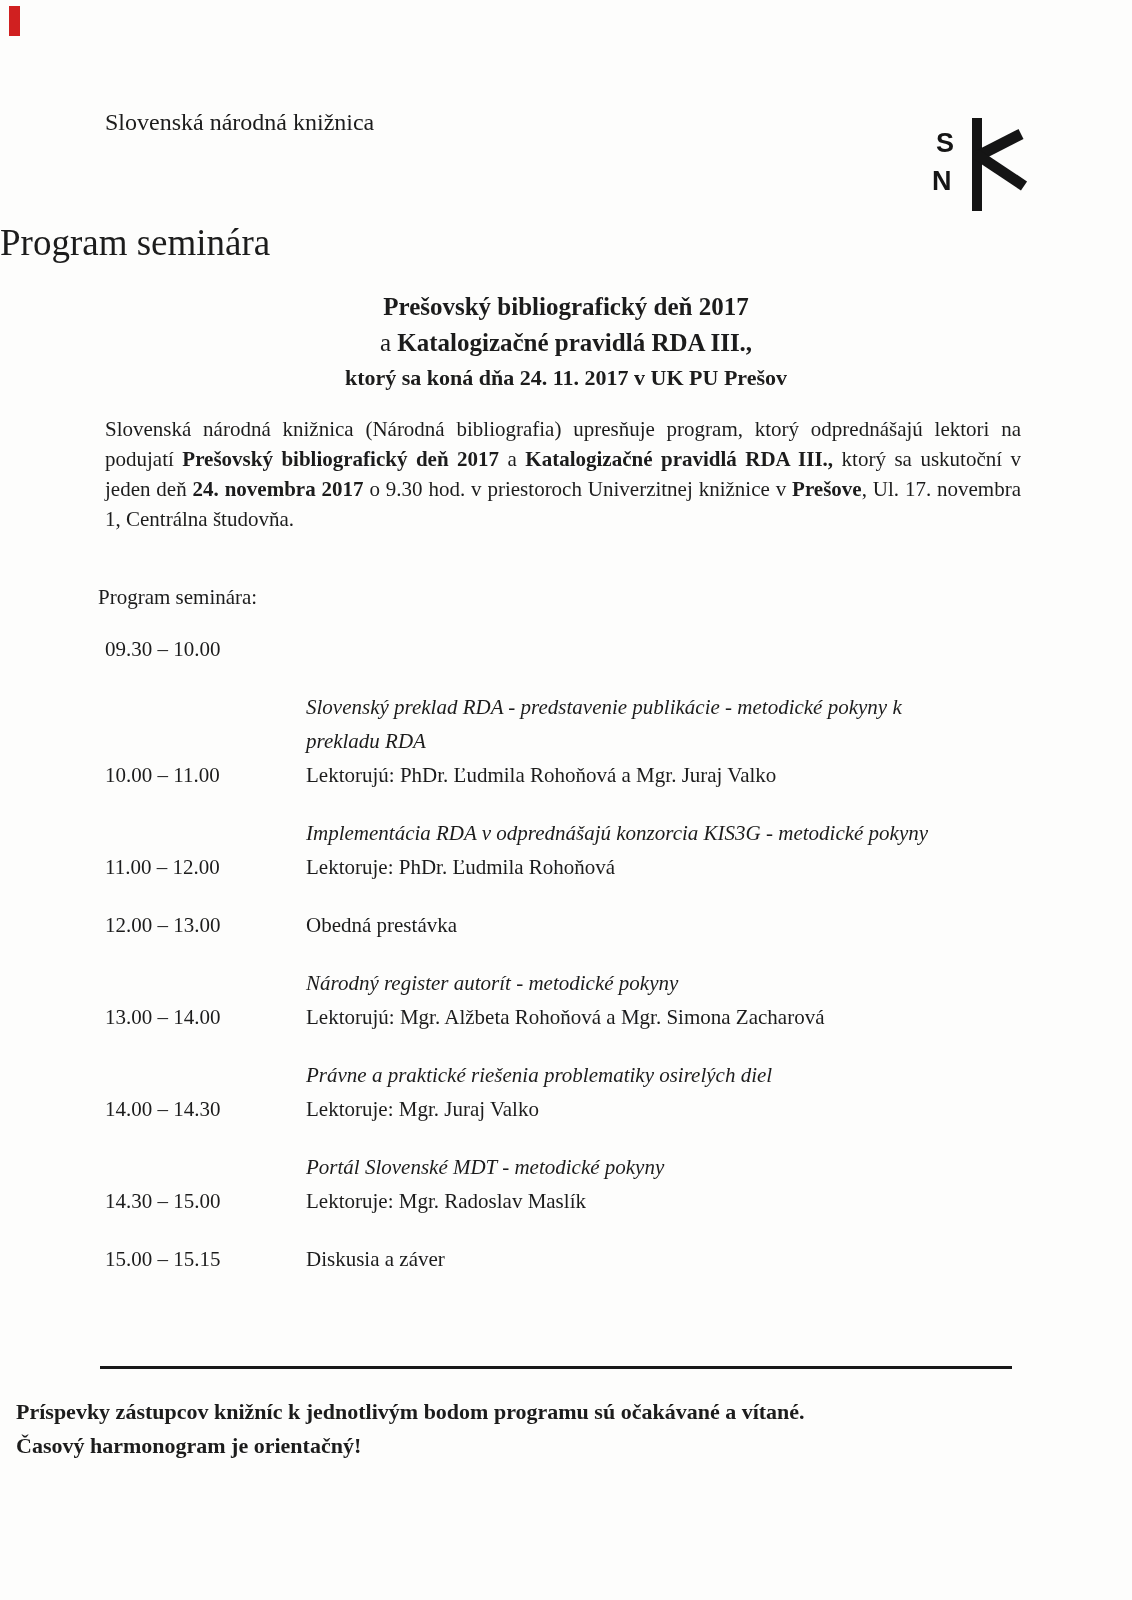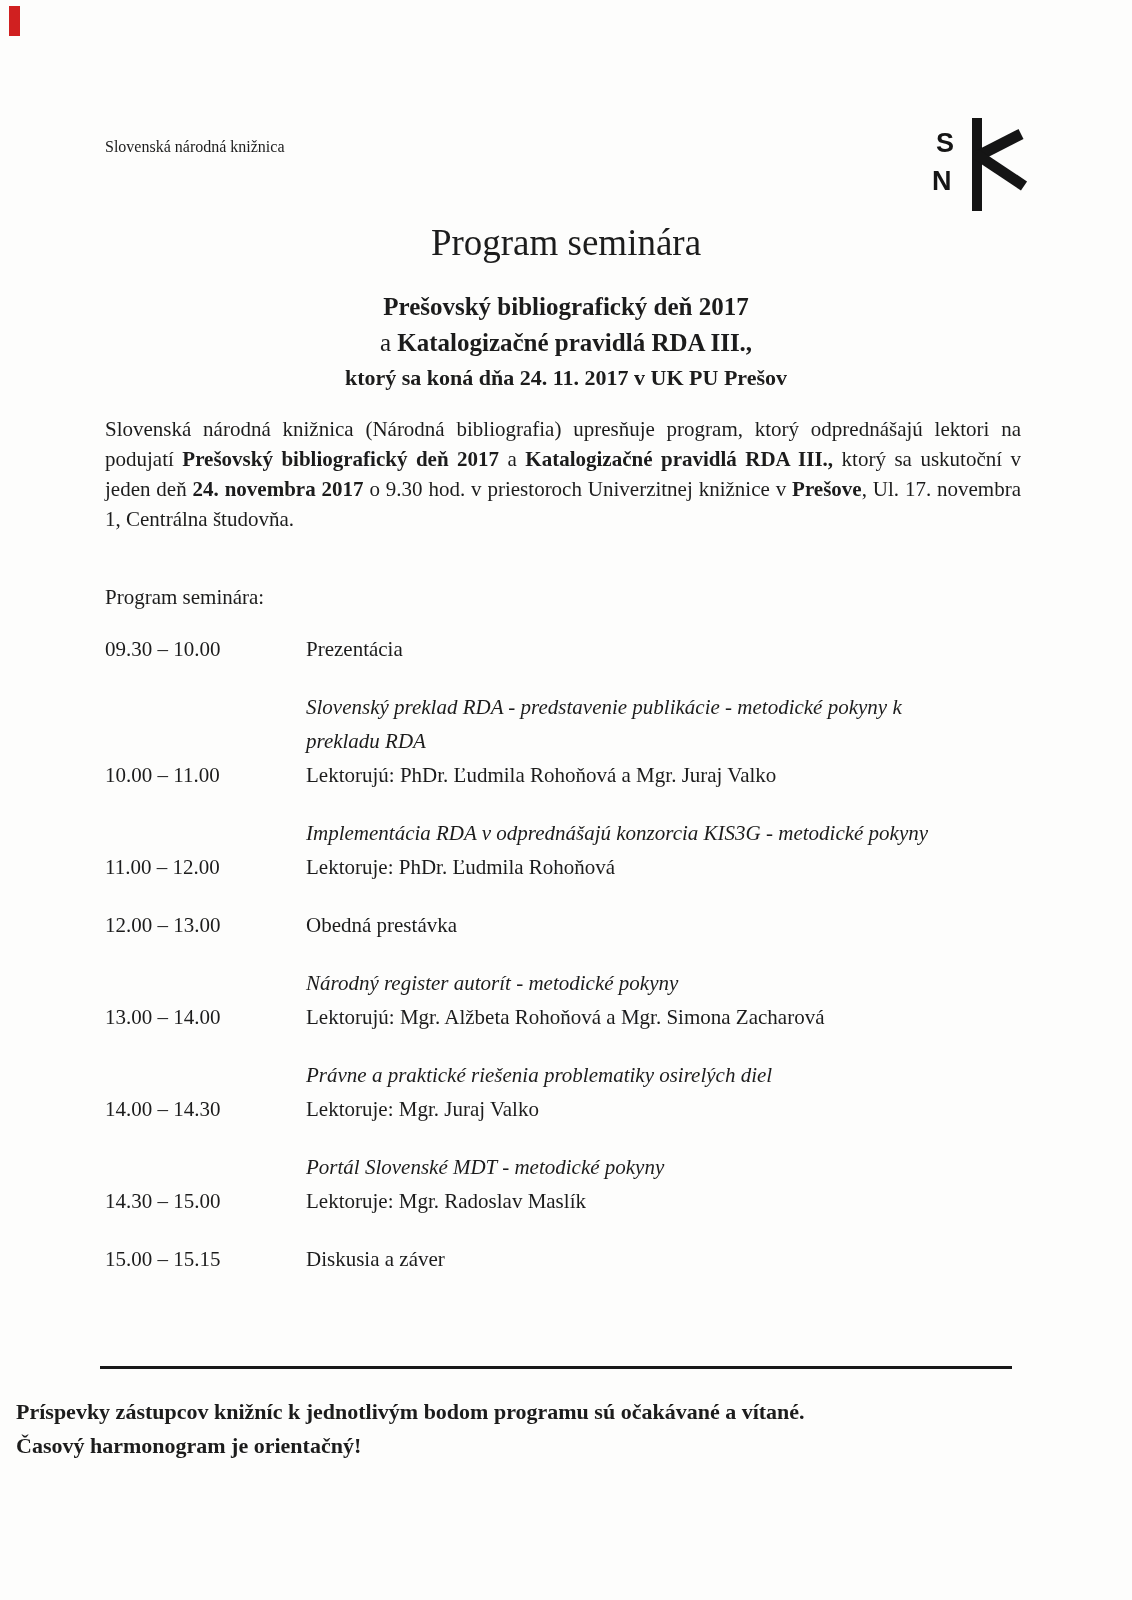--- a/index.html
+++ b/index.html
@@ -7,43 +7,43 @@
     position:relative; width:1132px; height:1600px;
     background:#fdfdfc; color:#1c1c1c; overflow:hidden;
     font-family:"Liberation Serif","DejaVu Serif",serif;
   }
   .corner-mark {
     position:absolute; left:9px; top:6px; width:11px; height:30px;
     background:#d02020;
   }
   .org {
     position:absolute; left:105px; top:106px;
-    font-size:16px; line-height:33px; white-space:nowrap;margin-top:24px;
+    font-size:24px; line-height:33px; white-space:nowrap;
   }
   .logo { position:absolute; left:928px; top:110px; width:104px; height:108px; }
   .logo text {
     font-family:"Liberation Sans","DejaVu Sans",sans-serif;
     font-weight:bold; font-size:27px; fill:#151515;
   }
   .doc-title {
     position:absolute; left:0; top:222px; width:100%;
-    text-align:center; font-size:37px; line-height:42px;
+    text-align:left; font-size:37px; line-height:42px;
   }
   .subtitle {
     position:absolute; left:0; top:289px; width:100%;
     text-align:center; font-weight:bold; font-size:25px; line-height:36px;
   }
   .subtitle .line3 { font-size:22px; line-height:34px; }
   .subtitle .reg { font-weight:normal; }
   .intro {
     position:absolute; left:105px; top:414px; width:916px;
     font-size:21px; line-height:30px; text-align:justify;
   }
   .intro b { font-weight:bold; }
-  .prog-label { position:absolute; left:105px; top:585px; font-size:21px; }
+  .prog-label { position:absolute; left:98px; top:585px; font-size:21px; }
   .schedule {
     position:absolute; left:105px; top:632px; width:916px;
     font-size:21px;
   }
   .s-row { display:flex; align-items:flex-end; margin-bottom:24px; line-height:34px; }
   .s-time { flex:0 0 201px; white-space:nowrap; }
   .s-desc { flex:1; }
   .s-title { max-width:648px; }
   .s-title.it { font-style:italic; }
   .s-lect { max-width:660px; }
@@ -83,23 +83,20 @@
     <div class="line3">ktorý sa koná dňa 24. 11. 2017 v UK PU Prešov</div>
   </div>
 
   <div class="intro"><span>Slovenská národná knižnica (Národná bibliografia) upresňuje program, ktorý odprednášajú lektori na podujatí </span><b>Prešovský bibliografický deň 2017</b><span> a </span><b>Katalogizačné pravidlá RDA III.,</b><span> ktorý sa uskutoční v jeden deň </span><b>24. novembra 2017</b><span> o 9.30 hod. v priestoroch Univerzitnej knižnice v </span><b>Prešove</b><span>, Ul. 17. novembra 1, Centrálna študovňa.</span></div>
 
   <div class="prog-label">Program seminára:</div>
 
   <div class="schedule">
       <div class="s-row">
         <div class="s-time">09.30 – 10.00</div>
-        <div class="s-desc">
-          <div class="s-title">Prezentácia</div>
-        </div>
       </div>
       <div class="s-row">
         <div class="s-time">10.00 – 11.00</div>
         <div class="s-desc">
           <div class="s-title it">Slovenský preklad RDA - predstavenie publikácie - metodické pokyny k prekladu RDA</div>
           <div class="s-lect">Lektorujú: PhDr. Ľudmila Rohoňová a Mgr. Juraj Valko</div>
         </div>
       </div>
       <div class="s-row">
         <div class="s-time">11.00 – 12.00</div>

